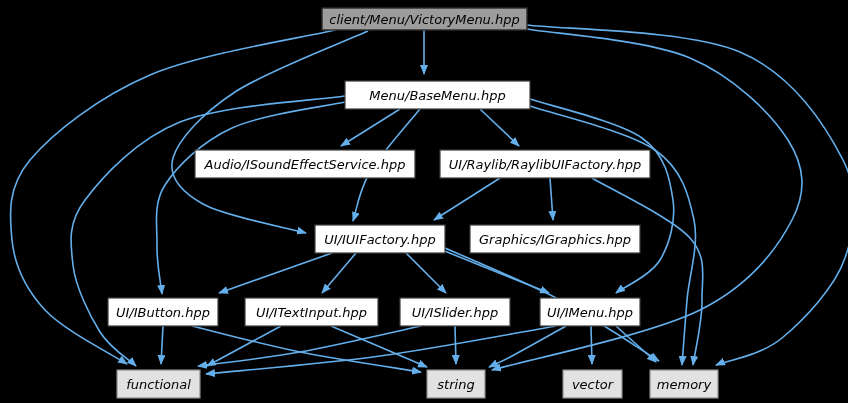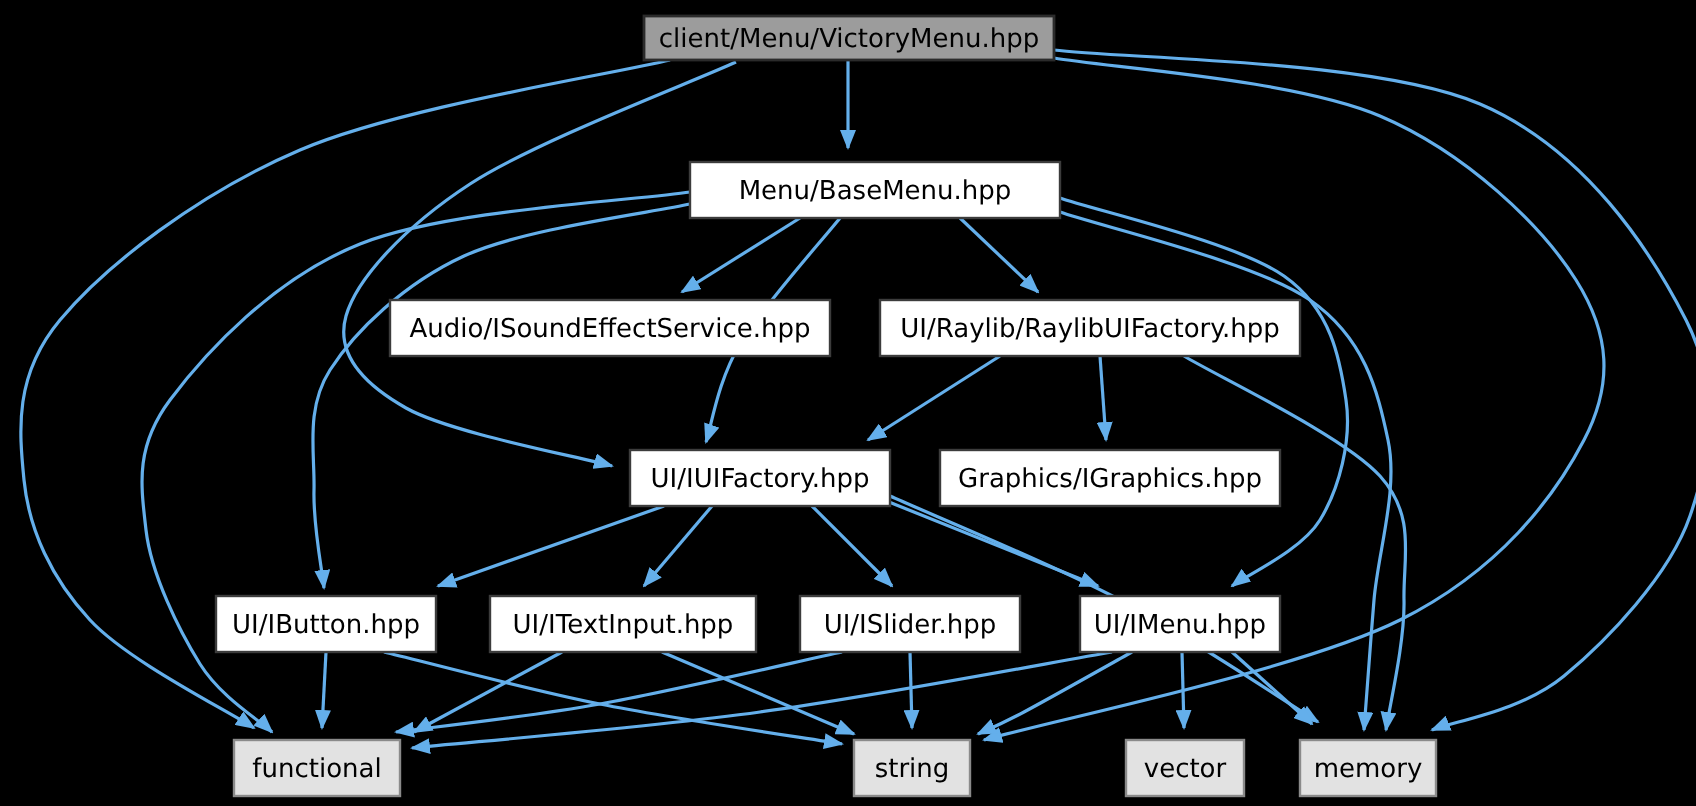--- a/index.html
+++ b/index.html
@@ -7,20 +7,21 @@
     padding: 0;
     background: #000;
   }
   #stage {
     position: relative;
     width: 848px;
     height: 403px;
     background: #000;
     overflow: hidden;
     font-family: "DejaVu Sans", "Liberation Sans", sans-serif;
+    font-style: italic;
   }
   svg text {
     font-family: "DejaVu Sans", "Liberation Sans", sans-serif;
     font-size: 13px;
     fill: #000000;
   }
   .edge {
     fill: none;
     stroke-width: 1.6px;
   }

